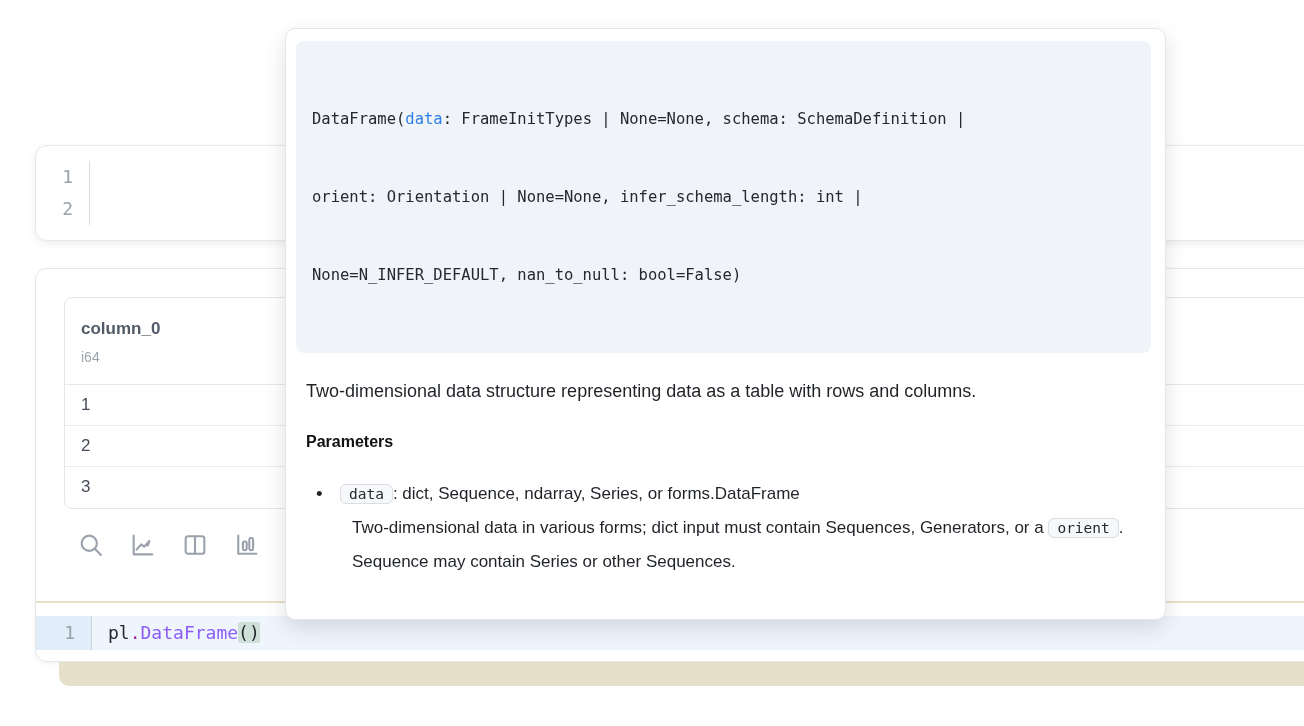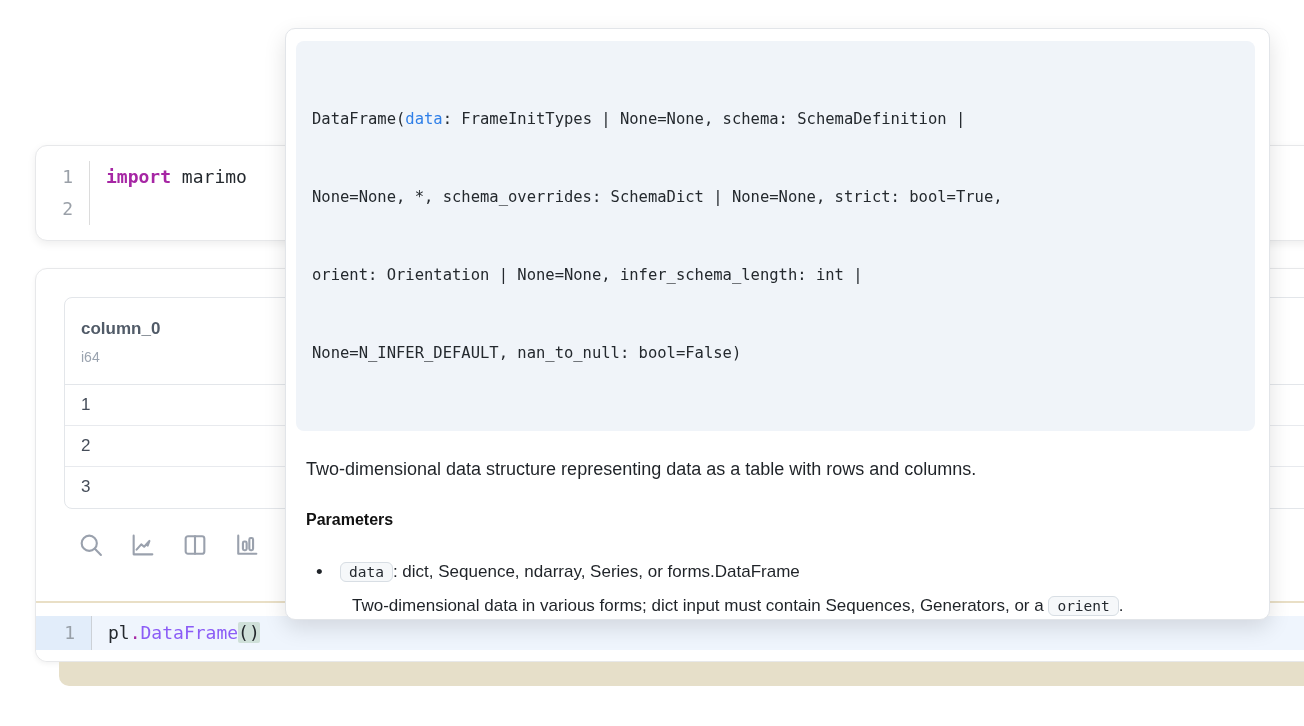--- a/index.html
+++ b/index.html
@@ -43,21 +43,21 @@
   .gutter2 { width:56px; flex:0 0 56px; text-align:right; padding-right:16px;
              background:#e2edfa; color:#98a0a8; border-right:1px solid #ccd1d7;
              font:18px "DejaVu Sans Mono", monospace; line-height:34px; }
   .codeline2 { flex:1; background:#eff5fd; padding-left:16px; white-space:pre;
                font:18px "DejaVu Sans Mono", monospace; line-height:34px; color:#24292e; }
   .tok-dot { color:#a626a4; }
   .tok-fn { color:#8b5cf6; }
   .tok-paren { background:#cfe0d9; border-radius:2px; }
 
   
-  .tooltip { position:absolute; left:285px; top:28px; width:985px; height:592px;
+  .tooltip { position:absolute; left:285px; top:28px; width:881px; height:592px;
              background:#fff; border:1px solid #e2e5e9; border-radius:10px;
              box-shadow:0 8px 22px rgba(0,0,0,.12); z-index:5; overflow:hidden;
              padding:12px 14px 0 10px; color:#1f2328; }
   .sig-block { background:#f0f4f9; border-radius:8px; padding:13px 16px;
                font-family:"DejaVu Sans Mono", monospace; font-size:15.5px; line-height:26px;
                color:#24292e; white-space:pre; }
   .sig-param { color:#2f7fe8; }
   .doc-desc { margin:26px 0 0 10px; font-size:18px; line-height:24px; }
   .doc-h { margin:30px 0 0 10px; font-size:16px; font-weight:bold; color:#111; }
   ul.params { list-style:none; margin:26px 0 0 0; padding-left:44px; width:830px; }
@@ -70,21 +70,20 @@
 </head>
 <body>
 
 <div class="stage">
 
   <span class="bg-fragment">ng.</span>
 
   <div class="cell cell-imports">
     <div class="code-row">
       <div class="gutter">1</div>
-      <div class="code"><span class="tok-kw">import</span><span> marimo</span></div>
     </div>
     <div class="code-row">
       <div class="gutter">2</div>
     </div>
   </div>
 
   <div class="cell cell-df">
     <div class="output">
       <div class="df-table">
         <div class="df-head">
@@ -135,21 +134,20 @@
       <div class="active-line">
         <div class="gutter2">1</div>
         <div class="codeline2"><span>pl</span><span class="tok-dot">.</span><span class="tok-fn">DataFrame</span><span class="tok-paren">()</span></div>
       </div>
     </div>
   </div>
 
   <div class="tooltip">
     <div class="sig-block">
       <div><span>DataFrame(</span><span class="sig-param">data</span><span>: FrameInitTypes | None=None, schema: SchemaDefinition |</span></div>
-      <div>None=None, *, schema_overrides: SchemaDict | None=None, strict: bool=True,</div>
       <div>orient: Orientation | None=None, infer_schema_length: int |</div>
       <div>None=N_INFER_DEFAULT, nan_to_null: bool=False)</div>
     </div>
 
     <p class="doc-desc">Two-dimensional data structure representing data as a table with rows and columns.</p>
     <p class="doc-h">Parameters</p>
 
     <ul class="params">
       <li class="param">
         <span class="chip">data</span><span>: dict, Sequence, ndarray, Series, or forms.DataFrame</span>

